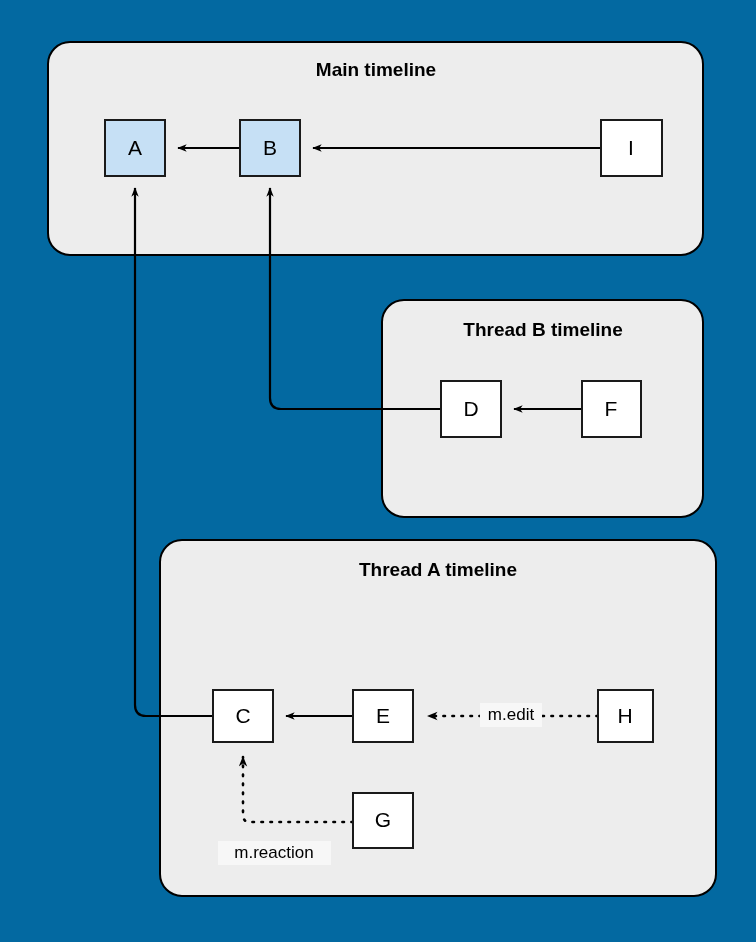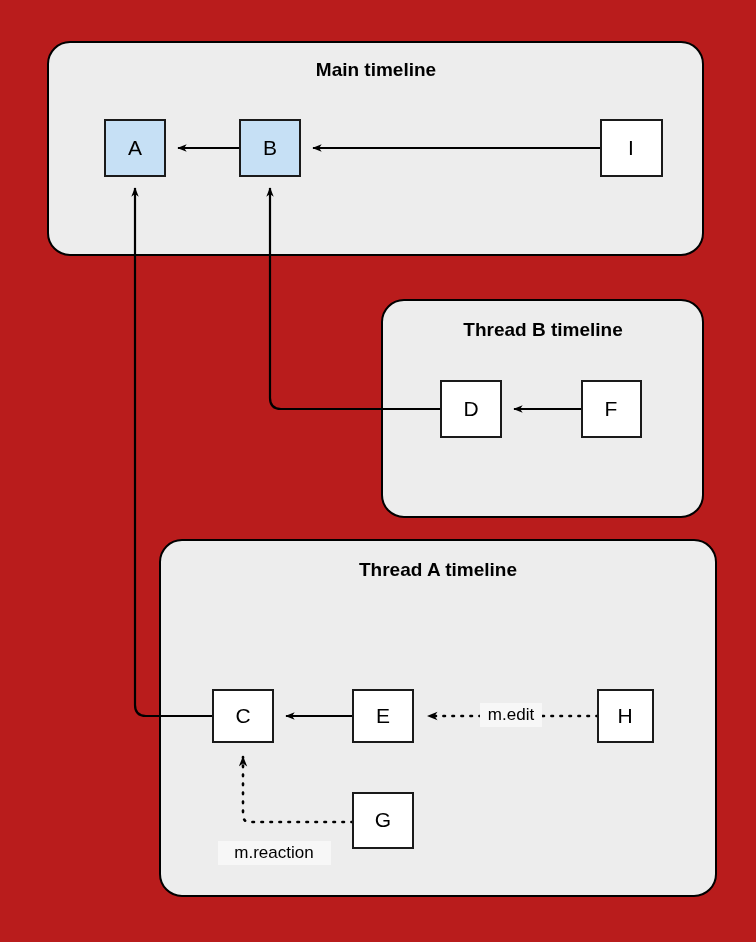--- a/index.html
+++ b/index.html
@@ -4,21 +4,21 @@
 <style>
   html, body {
     margin: 0;
     padding: 0;
     background: #ffffff;
   }
   #stage {
     position: relative;
     width: 756px;
     height: 942px;
-    background: #b91c1c;
+    background: #0369a1;
     font-family: "Liberation Sans", sans-serif;
     overflow: hidden;
   }
   #diagram-svg {
     position: absolute;
     left: 0;
     top: 0;
     width: 756px;
     height: 942px;
   }

